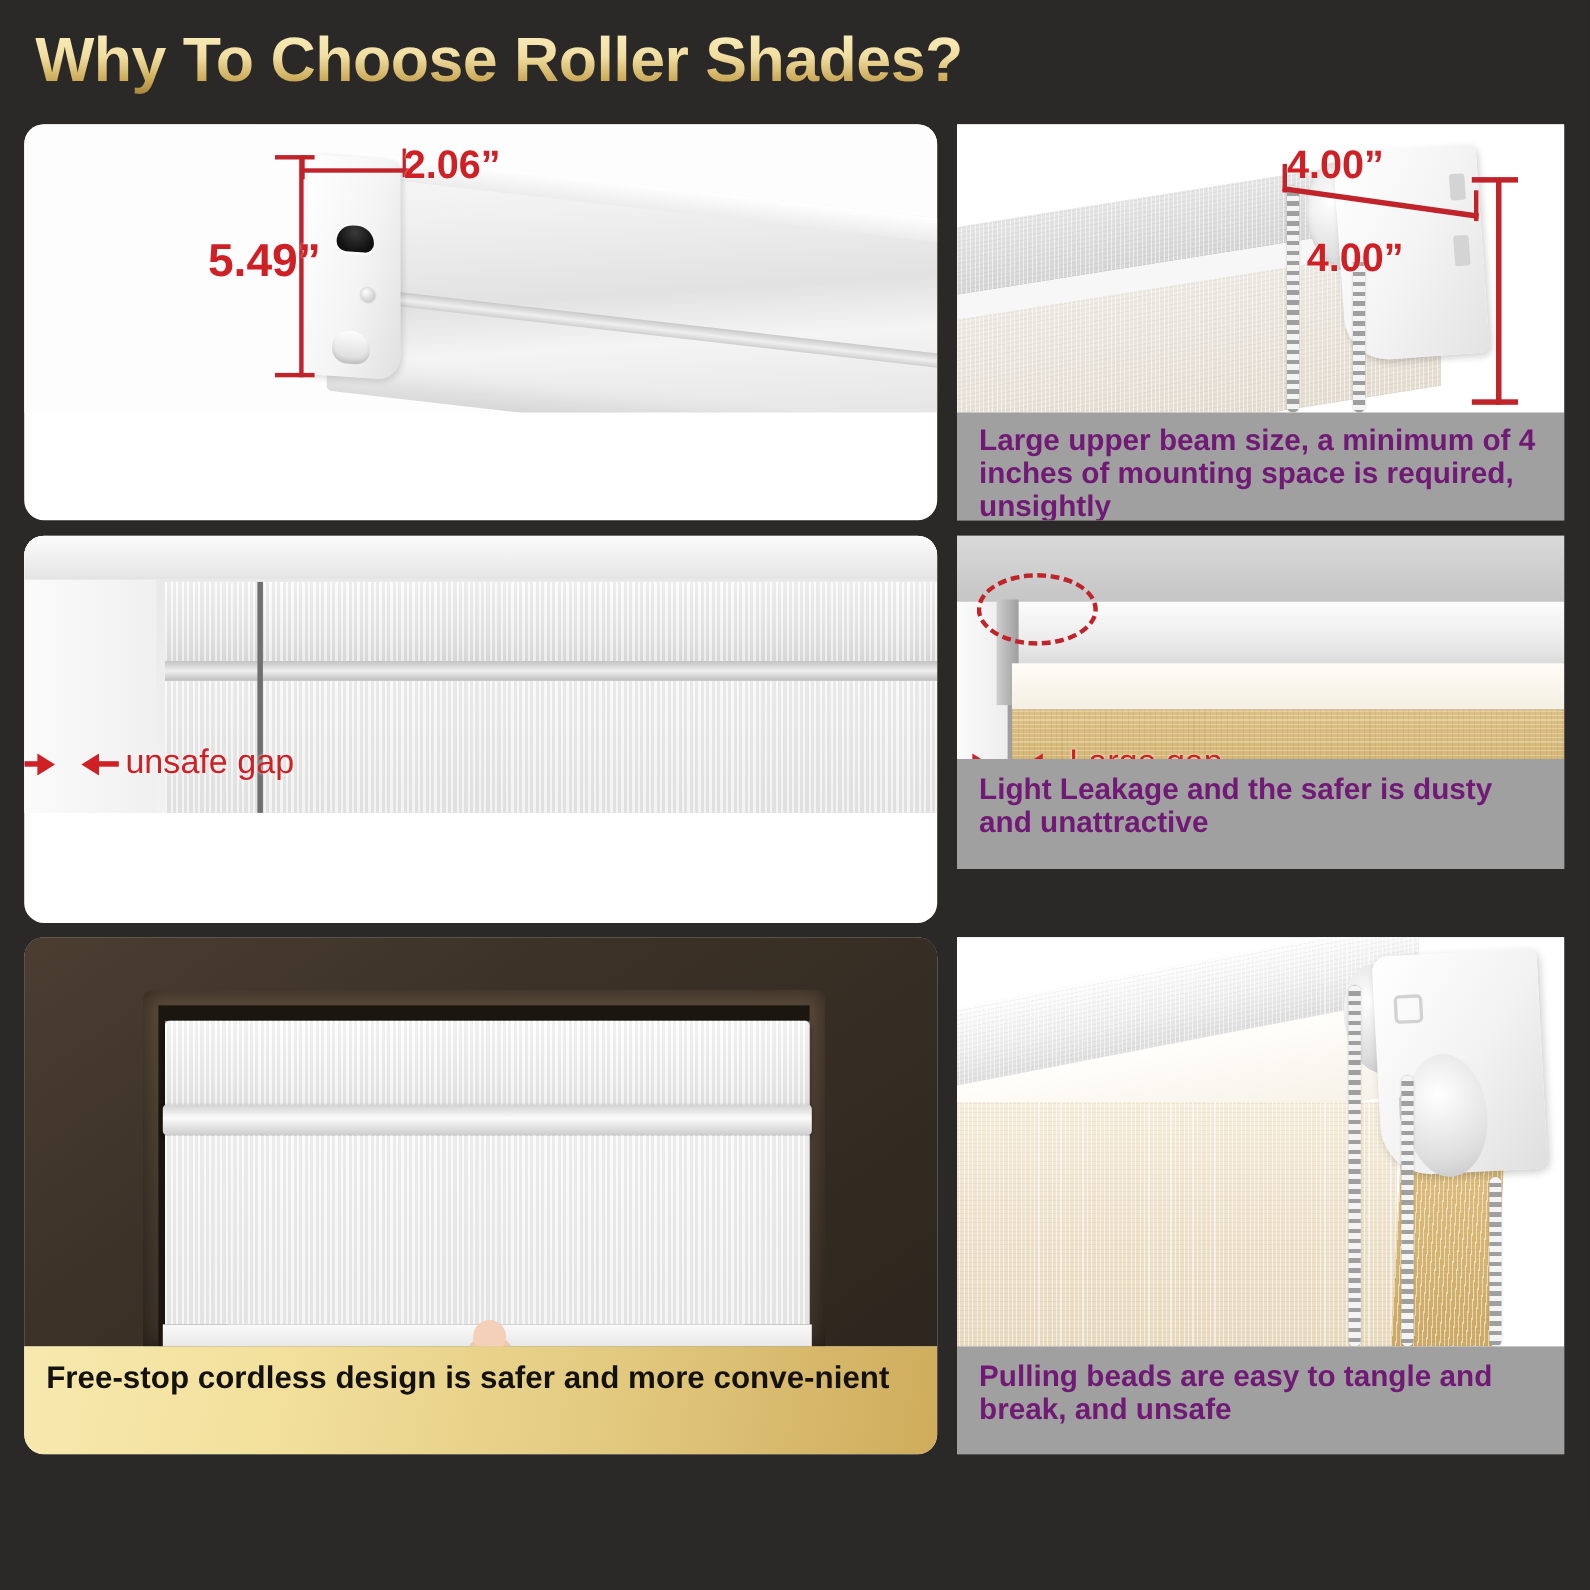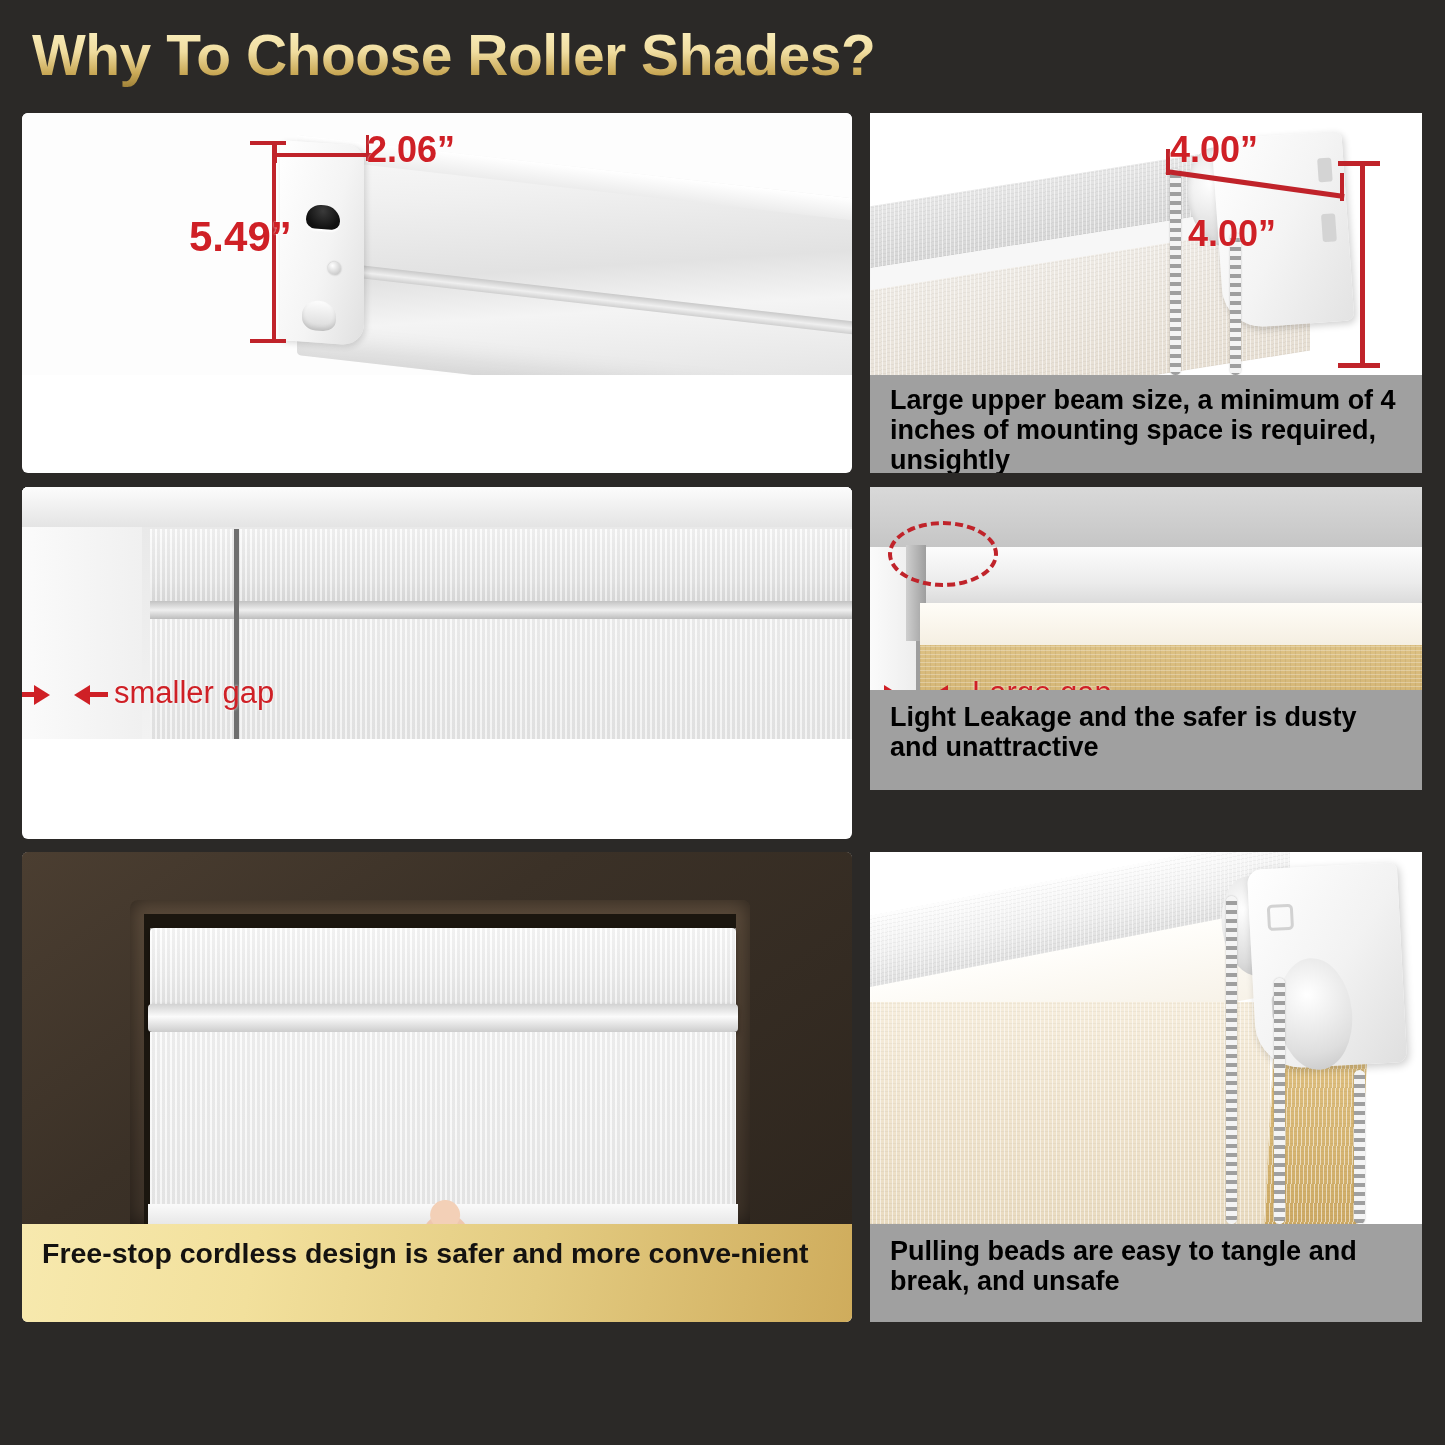--- a/index.html
+++ b/index.html
@@ -17,39 +17,39 @@
     color:#f2e1a4;
     background:linear-gradient(180deg,#fdf3c6 0%,#f0dda0 45%,#c9a856 78%,#9d7f36 100%);
     -webkit-background-clip:text; background-clip:text;
     -webkit-text-fill-color:transparent;
     text-shadow:none;
     white-space:nowrap;
   }
 
   
   .panel{ position:absolute; overflow:hidden; background:#fff; }
-  .panel.good{ border-radius:6px;text-align:center; }
+  .panel.good{ border-radius:18px;text-align:center; }
   .panel.bad { border-radius:0; }
 
   .photo{ position:absolute; left:0; right:0; top:0; overflow:hidden; }
 
   
   .cap{
     position:absolute; left:0; right:0; bottom:0;
     display:flex; align-items:flex-start;
     padding:14px 20px 0 20px;
     font-weight:bold; line-height:1.12;
   }
   .cap.gold{
     background:linear-gradient(100deg,#f7e9ae 0%,#f2e09c 28%,#e3cb81 62%,#cfac5c 100%);
     color:#141210;
   }
   .cap.gray{
     background:#a0a0a0;
-    color:#000000;
+    color:#701a75;
   }
 
   
   #p1{ left:22px; top:113px; width:830px; height:360px; }
   #p1 .photo{ height:262px; background:#fdfdfd; }
   #p1 .cap{ height:98px; font-size:28.5px; }
 
   .valance-body{
     position:absolute; left:275px; top:22px; width:600px; height:220px;
     background:linear-gradient(170deg,#fafafa 0%,#f0f0f0 22%,#e2e2e2 46%,#f4f4f4 60%,#dcdcdc 100%);
@@ -327,21 +327,21 @@
     <div class="shade-rail"></div>
     <div class="shade-fab">
         <div class="woodgrain"></div>
       </div>
     <div class="gapline" style="left:212px;top:42px;height:210px;"></div>
 
     <div class="arrowR" style="left:12px;top:198px;"></div>
     <div class="arrowbar" style="left:0px;top:205px;width:16px;"></div>
     <div class="arrowL" style="left:52px;top:198px;"></div>
     <div class="arrowbar" style="left:68px;top:205px;width:18px;"></div>
-    <div class="gaptxt" style="left:92px;top:188px;">smaller gap</div>
+    <div class="gaptxt" style="left:92px;top:188px;">unsafe gap</div>
   </div>
 </div>
 
 <div class="panel bad" id="p4">
   <div class="photo">
     <div class="p4top"></div>
     <div class="p4wall"></div>
     <div class="p4beam"></div>
     <div class="p4bracket"></div>
     <div class="p4white"></div>

